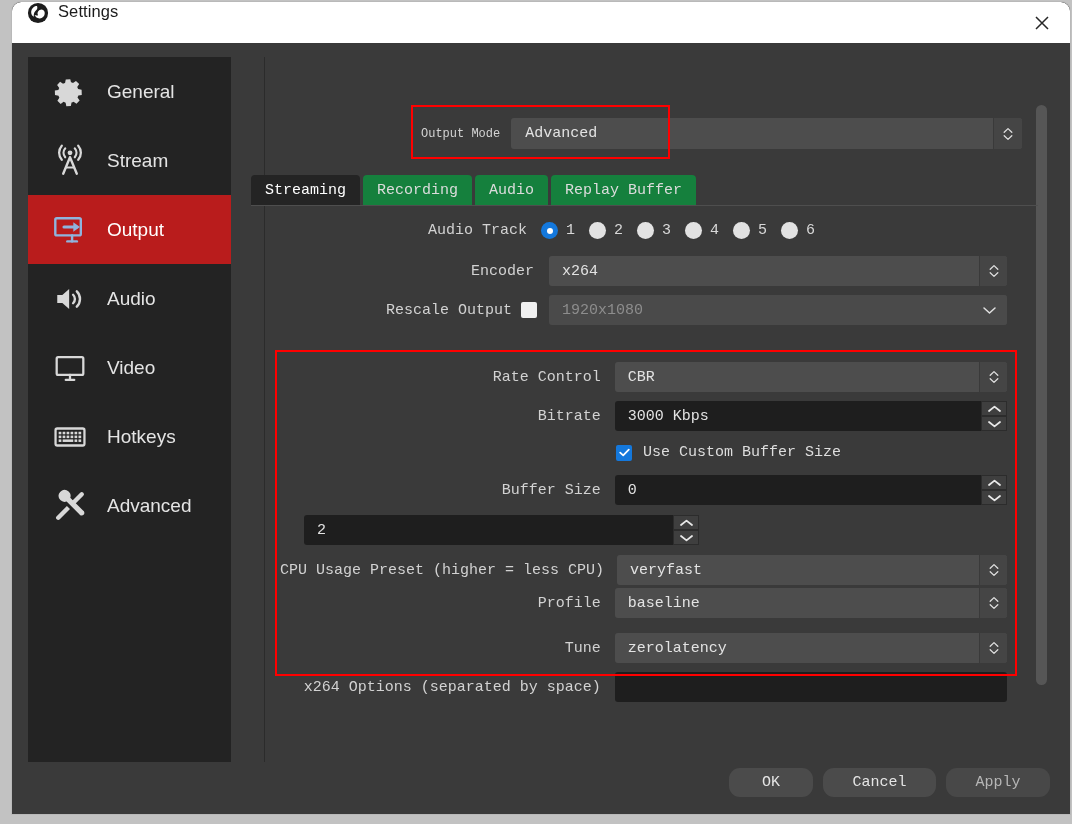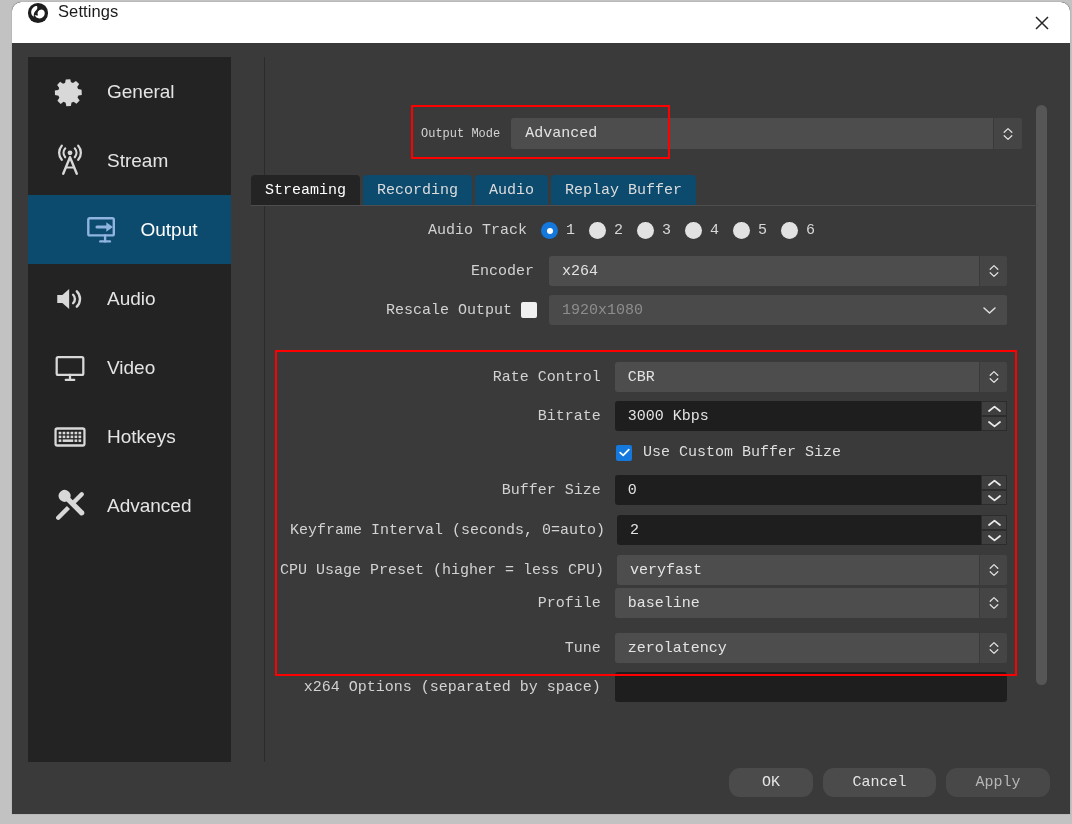--- a/index.html
+++ b/index.html
@@ -80,21 +80,21 @@
   }
   .side-item {
     position: relative;
     height: 69px;
     display: flex;
     align-items: center;
     padding-left: 22px;
     gap: 17px;
     cursor: pointer;
   }
-  .side-item.active { background: #0c4a6e; justify-content: center; }
+  .side-item.active { background: #b91c1c; }
   .side-label {
     font-size: 19px;
     color: #e4e4e4;
     font-family: "Liberation Sans", sans-serif;
   }
   .side-item.active .side-label { color: #ffffff; }
   .side-icon { width: 40px; height: 40px; display: flex; align-items:center; justify-content:center; flex: 0 0 40px;}
   .side-icon svg { display: block; }
 
   
@@ -179,21 +179,21 @@
     width: 790px;
     height: 31px;
     display: flex;
     align-items: flex-end;
     gap: 3px;
   }
   .tab {
     height: 30px;
     padding: 0 14px;
     display: flex; align-items: center;
-    background: #0c4a6e;
+    background: #15803d;
     color: #dcdcdc;
     font-family: "Liberation Mono", monospace;
     font-size: 15px;
     border-top-left-radius: 4px;
     border-top-right-radius: 4px;
     cursor: pointer;
     white-space: nowrap;
   }
   .tab.active { background: #242424; color: #ffffff; }
   .tab-underline {
@@ -607,21 +607,20 @@
               <span class="sp">
                 <svg width="15" height="8" viewBox="0 0 15 8" fill="none" stroke="#e8e8e8" stroke-width="1.8" stroke-linecap="round" stroke-linejoin="round">
                     <path d="M2 2 L7.5 6.4 L13 2"></path>
                   </svg>
               </span>
             </span>
           </div>
         </div>
 
         <div class="row" style="left:278px; top:472px; width:717px;">
-          <span class="lbl" style="width:313px;">Keyframe Interval (seconds, 0=auto)</span>
           <div class="field spin-style" style="margin-left:14px; width:395px;">
             <span class="fval">2</span>
             <span class="sp-arrows">
               <span class="sp">
                 <svg width="15" height="8" viewBox="0 0 15 8" fill="none" stroke="#e8e8e8" stroke-width="1.8" stroke-linecap="round" stroke-linejoin="round">
                     <path d="M2 6 L7.5 1.6 L13 6"></path>
                   </svg>
               </span>
               <span class="sp">
                 <svg width="15" height="8" viewBox="0 0 15 8" fill="none" stroke="#e8e8e8" stroke-width="1.8" stroke-linecap="round" stroke-linejoin="round">

